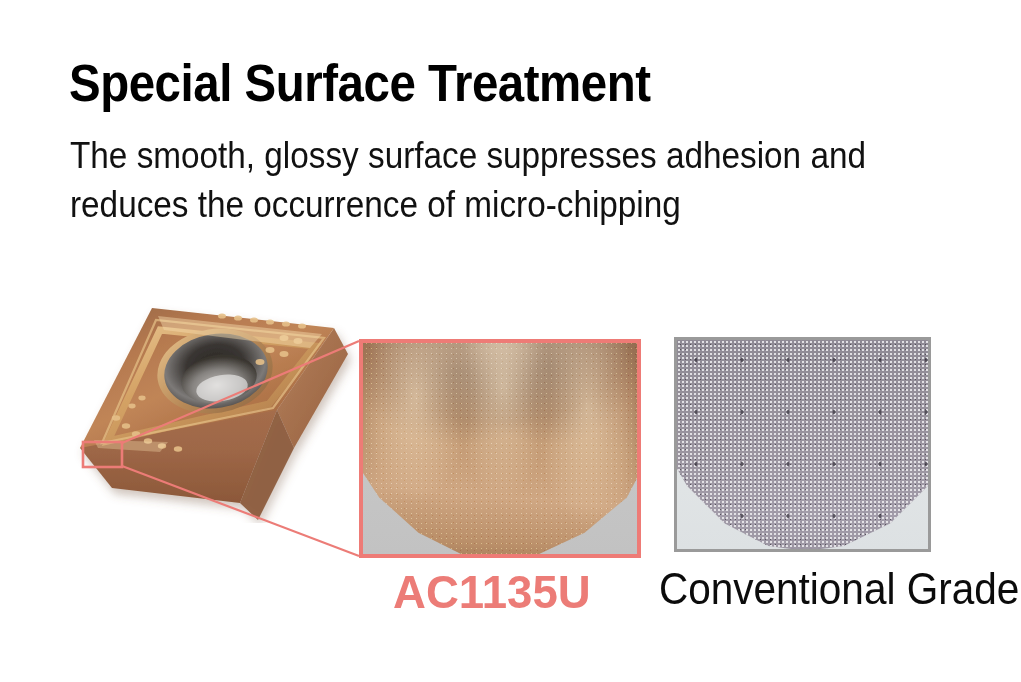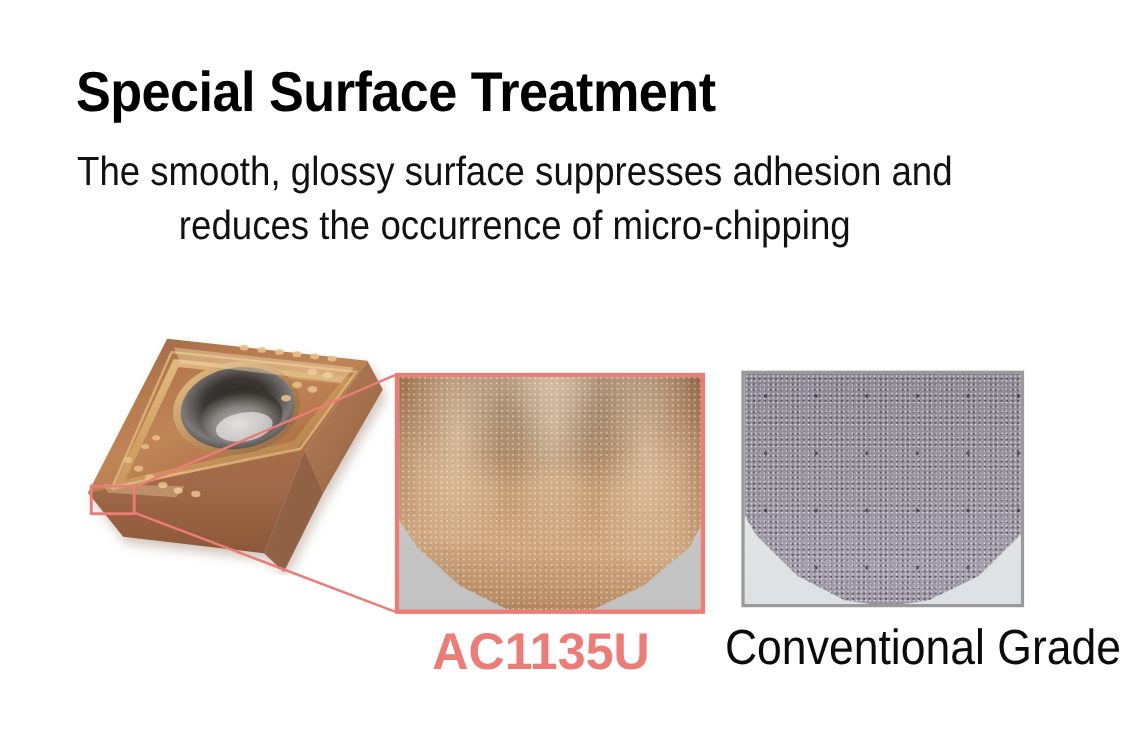--- a/index.html
+++ b/index.html
@@ -11,21 +11,20 @@
   body {
     font-family: "Liberation Sans", "DejaVu Sans", sans-serif;
     -webkit-font-smoothing: antialiased;
   }
   #page {
     position: relative;
     width: 1021px;
     height: 682px;
     background: #ffffff;
     overflow: hidden;
-    text-align: center;
   }
 
   
   .title {
     position: absolute;
     left: 69px;
     top: 57px;
     font-size: 51px;
     font-weight: bold;
     letter-spacing: -0.5px;

